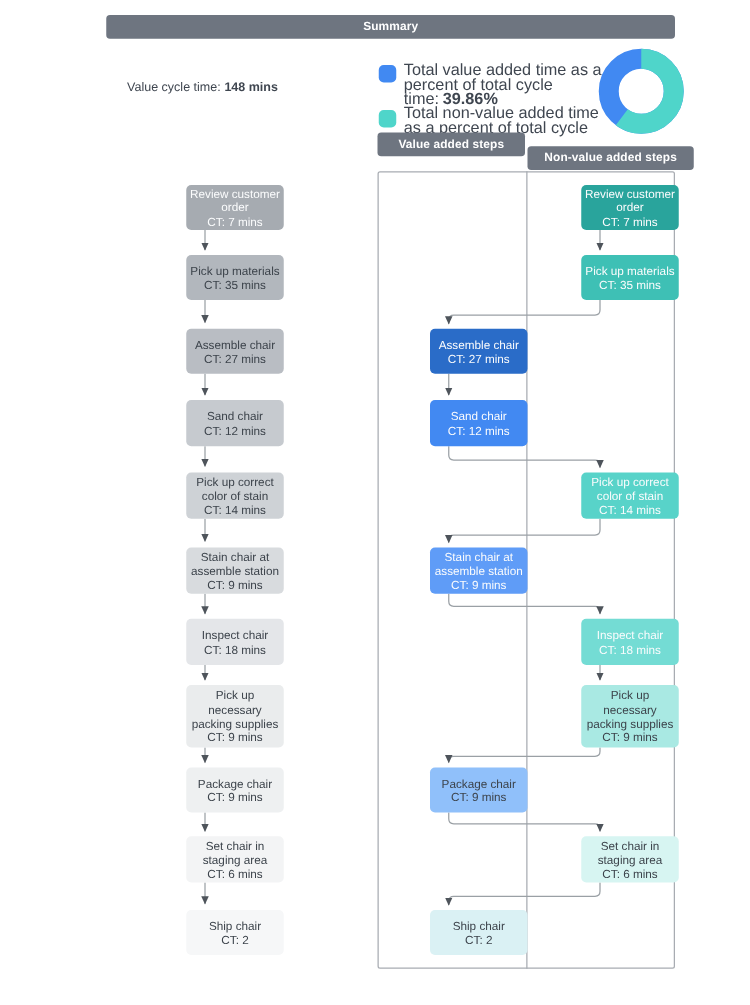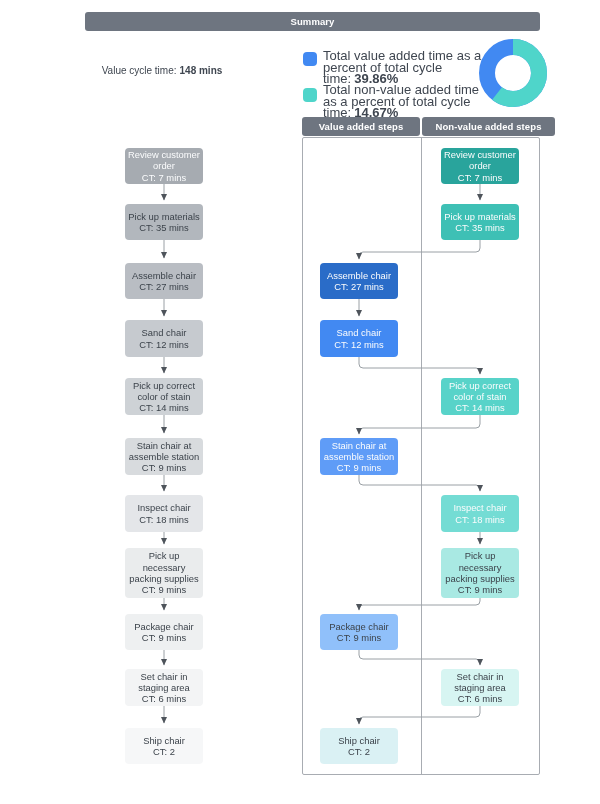--- a/index.html
+++ b/index.html
@@ -3,21 +3,21 @@
 <meta charset="utf-8">
 <style>
   html,body{margin:0;padding:0;background:#ffffff;}
   .canvas{position:relative;width:600px;height:804px;background:#ffffff;
           font-family:"Liberation Sans",sans-serif;overflow:hidden;}
   .hdr{position:absolute;background:#6e7580;color:#ffffff;font-weight:bold;
        font-size:9.5px;display:flex;align-items:center;justify-content:center;
        border-radius:3px;white-space:nowrap;letter-spacing:.1px;}
   .box{position:absolute;border-radius:4px;display:flex;flex-direction:column;
        align-items:center;justify-content:center;text-align:center;
-       font-size:9.4px;line-height:11.3px;padding:1px 2px;box-sizing:border-box;}
+       font-size:9.4px;line-height:11.3px;padding:1px 2px;box-sizing:border-box;margin-left:24px;}
   .t-light{color:#fbfcfd;}
   .t-dark{color:#3c434b;}
   .summary-line{position:absolute;left:58px;top:65px;width:208px;text-align:center;
        font-size:10px;color:#3f4650;}
   .legend-item{position:absolute;width:160px;font-size:13px;line-height:11.5px;
        color:#3f4650;}
   .swatch{position:absolute;width:14px;height:14px;border-radius:4px;}
   .bold{font-weight:bold;margin-left:3px;}
   .container-frame{position:absolute;left:302px;top:137px;width:238px;height:638px;
        border:1px solid #a8acb2;border-radius:2px;box-sizing:border-box;}
@@ -45,21 +45,21 @@
   <div class="swatch" style="left:303px;top:88px;background:#4fd5ca"></div>
   <div class="legend-item" style="left:323px;top:84px">
     <span>Total non-value added time as a percent of total cycle time:</span><span class="bold">14.67%</span>
   </div>
 
   <svg width="70" height="70" style="position:absolute;left:478px;top:38px">
     <circle cx="35" cy="35" r="26" fill="none" stroke="#4189f2" stroke-width="16"></circle>
     <circle cx="35" cy="35" r="26" fill="none" stroke="#4fd5ca" stroke-width="16" stroke-dasharray="98.24 65.12" transform="rotate(-90 35 35)"></circle>
   </svg>
 
-  <div class="hdr" style="left:302px;top:117px;width:118px;height:19px">
+  <div class="hdr" style="left:302px;top:106px;width:118px;height:19px">
     <span>Value added steps</span>
   </div>
   <div class="hdr" style="left:422px;top:117px;width:133px;height:19px">
     <span>Non-value added steps</span>
   </div>
 
   <div class="container-frame"></div>
   <div class="divider"></div>
 
   <svg class="connectors" width="600" height="804">

